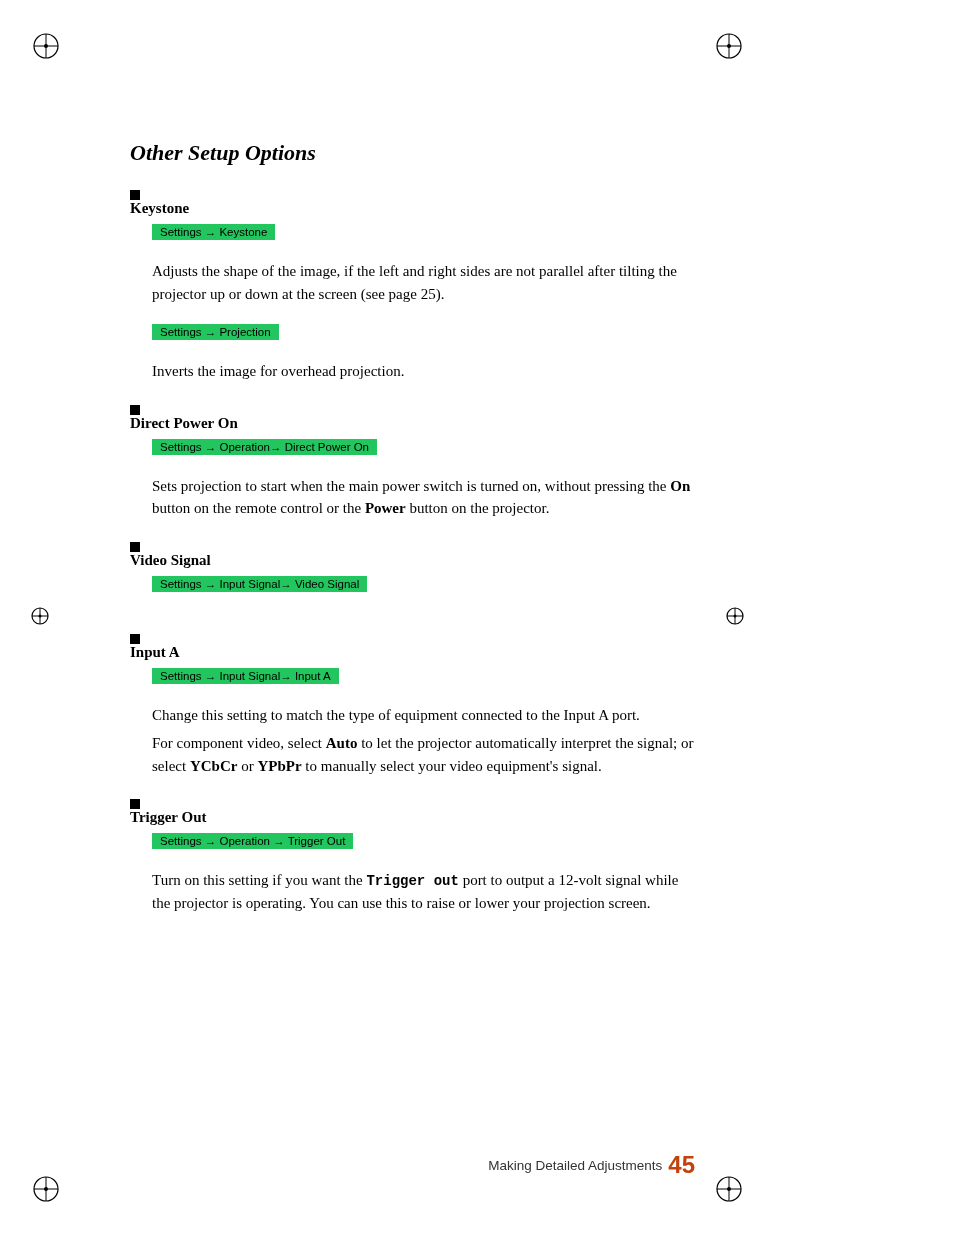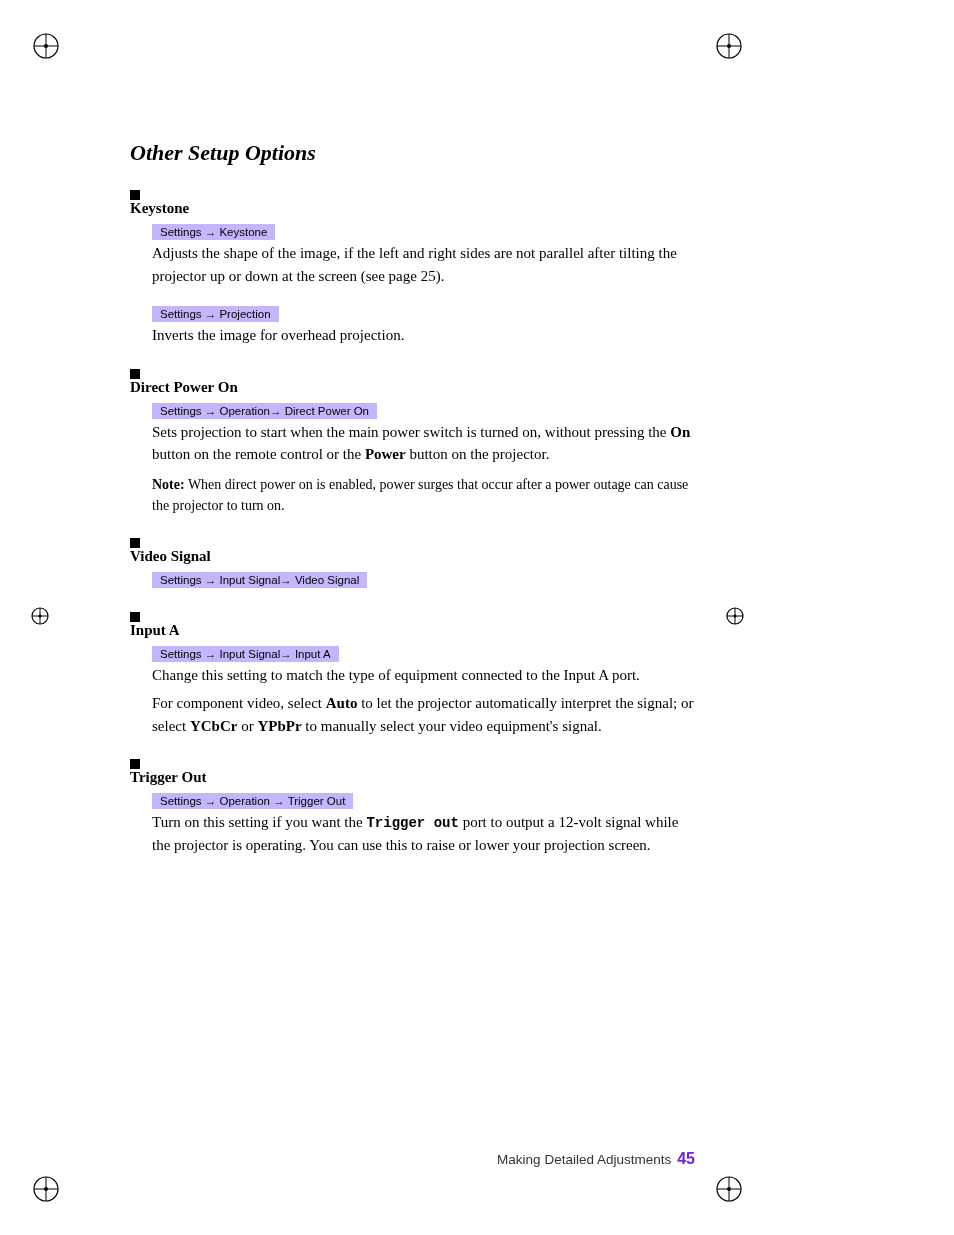--- a/index.html
+++ b/index.html
@@ -79,26 +79,26 @@
       flex-shrink: 0;
     }
 
     .item-title {
       font-size: 15px;
       font-weight: bold;
     }
 
     .menu-path {
       display: inline-block;
-      background: #c4b5fd;
+      background: #22c55e;
       padding: 2px 8px;
       font-size: 11.5px;
       font-family: Arial, Helvetica, sans-serif;
       color: #000;
-      margin-bottom: 2px;
+      margin-bottom: 20px;
       margin-left: 22px;
     }
 
     .item-body {
       margin-left: 22px;
       font-size: 15px;
       line-height: 1.5;
       margin-bottom: 8px;
     }
 
@@ -123,37 +123,37 @@
     }
 
     .bold-inline {
       font-weight: bold;
       text-align: right;
     }
 
     
     .page-footer {
       position: absolute;
-      bottom: 67px;
+      bottom: 56px;
       right: 80px;
       font-size: 13.5px;
       font-family: Arial, Helvetica, sans-serif;
       display: flex;
       align-items: center;
       gap: 6px;
     }
 
     .footer-text {
       color: #333;
     }
 
     .footer-number {
-      font-size: 16px;
-      font-weight: bold;
-      color: #6d28d9;
+      font-size: 24px;
+      font-weight: bold;
+      color: #c2410c;
     }
   </style>
 </head>
 <body>
 
 <div class="page">
 
   <div class="corner-mark corner-tl">
     <svg viewBox="0 0 36 36" xmlns="http://www.w3.org/2000/svg">
       <circle cx="18" cy="18" r="12" fill="none" stroke="#000" stroke-width="1.2"></circle>
@@ -228,24 +228,20 @@
         <span class="item-title">Direct Power On</span>
       </div>
       <div class="menu-path">Settings → Operation→ Direct Power On</div>
       <div class="item-body">
         Sets projection to start when the main power switch is turned on, without pressing the
         <span class="bold-inline">On</span>
         button on the remote control or the
         <span class="bold-inline">Power</span>
         button on the projector.
       </div>
-      <div class="note-text">
-        <strong>Note:</strong>
-        <span> When direct power on is enabled, power surges that occur after a power outage can cause the projector to turn on.</span>
-      </div>
     </div>
 
     <div class="section-item">
       <div class="item-header">
         <span class="bullet-square"></span>
         <span class="item-title">Video Signal</span>
       </div>
       <div class="menu-path">Settings → Input Signal→ Video Signal</div>
     </div>
 

